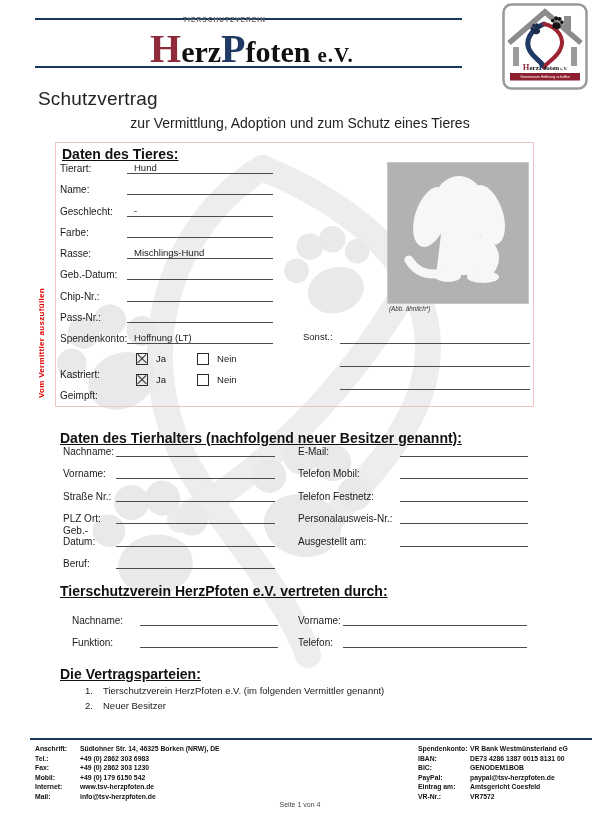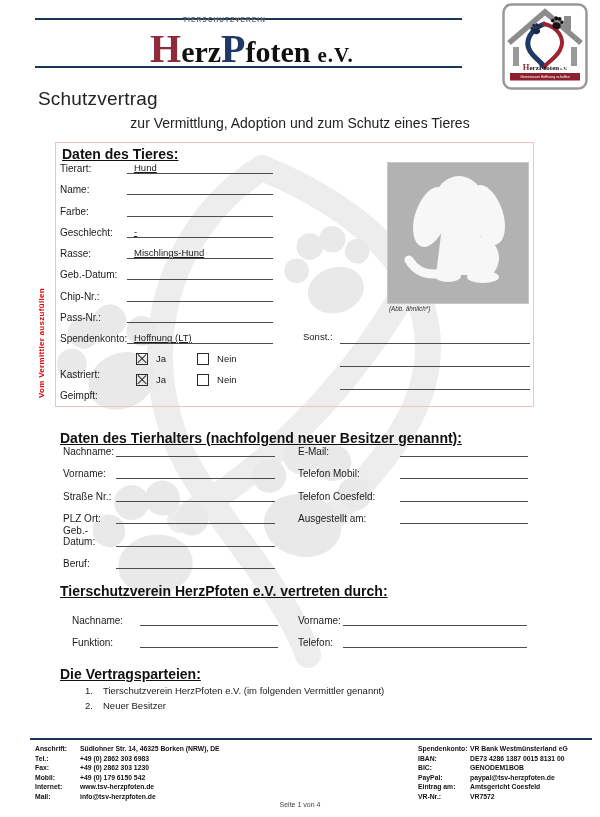--- a/index.html
+++ b/index.html
@@ -31,21 +31,21 @@
   .tbox{position:absolute;left:55px;top:142px;width:477px;height:263px;border:1px solid #f0c3c3;
         background:transparent;z-index:1;}
   .sec-h{font-size:14px;font-weight:bold;text-decoration:underline;color:#111;}
   .rednote{position:absolute;left:37px;top:180px;height:218px;z-index:2;display:flex;align-items:center;
            writing-mode:vertical-rl;transform:rotate(180deg);font-size:8px;font-weight:bold;color:#e00000;
            letter-spacing:.3px;}
   .col{position:absolute;display:flex;flex-direction:column;z-index:2;}
   .frow{display:flex;align-items:flex-end;height:14px;}
   .flabel{font-size:10px;color:#1a1a1a;flex:none;margin-top:31px;}
   .fline{flex:1;border-bottom:1px solid #4c4c4c;height:13px;display:flex;align-items:flex-end;}
-  .fval{font-size:9.5px;padding-left:7px;line-height:11px;text-decoration:underline;}
+  .fval{font-size:9.5px;padding-left:7px;line-height:11px;}
   .tieres-col{left:60px;top:160px;width:213px;}
   .tieres-col .frow{margin-bottom:7.3px;}
   .tieres-col .flabel{width:67px;}
   .crow{display:flex;align-items:center;height:14px;margin-bottom:7.3px;}
   .crow .flabel{width:67px;}
   .cb{width:10px;height:10px;border:1.4px solid #2b2b2b;position:relative;flex:none;margin-left:9px;}
   .cb.checked::before,.cb.checked::after{content:"";position:absolute;left:-1px;top:4.3px;width:12px;height:1.3px;background:#2b2b2b;}
   .cb.checked::before{transform:rotate(45deg);}
   .cb.checked::after{transform:rotate(-45deg);}
   .cbl{font-size:9.5px;margin-left:8px;}
@@ -155,29 +155,29 @@
           <span class="fval">Hund</span>
         </span>
     </div>
     <div class="frow">
       <span class="flabel">Name:</span>
       <span class="fline">
           <span class="fval"></span>
         </span>
     </div>
     <div class="frow">
+      <span class="flabel">Geschlecht:</span>
+      <span class="fline">
+          <span class="fval">-</span>
+        </span>
+    </div>
+    <div class="frow">
       <span class="flabel">Farbe:</span>
       <span class="fline">
           <span class="fval"></span>
-        </span>
-    </div>
-    <div class="frow">
-      <span class="flabel">Geschlecht:</span>
-      <span class="fline">
-          <span class="fval">-</span>
         </span>
     </div>
     <div class="frow">
       <span class="flabel">Rasse:</span>
       <span class="fline">
           <span class="fval">Mischlings-Hund</span>
         </span>
     </div>
     <div class="frow">
       <span class="flabel">Geb.-Datum:</span>
@@ -285,21 +285,27 @@
           <span class="fval"></span>
         </span>
     </div>
     <div class="frow">
       <span class="flabel">Telefon Mobil:</span>
       <span class="fline">
           <span class="fval"></span>
         </span>
     </div>
     <div class="frow">
-      <span class="flabel">Telefon Coesfeld:</span>
+      <span class="flabel">Telefon Festnetz:</span>
+      <span class="fline">
+          <span class="fval"></span>
+        </span>
+    </div>
+    <div class="frow">
+      <span class="flabel">Personalausweis-Nr.:</span>
       <span class="fline">
           <span class="fval"></span>
         </span>
     </div>
     <div class="frow">
       <span class="flabel">Ausgestellt am:</span>
       <span class="fline">
           <span class="fval"></span>
         </span>
     </div>

